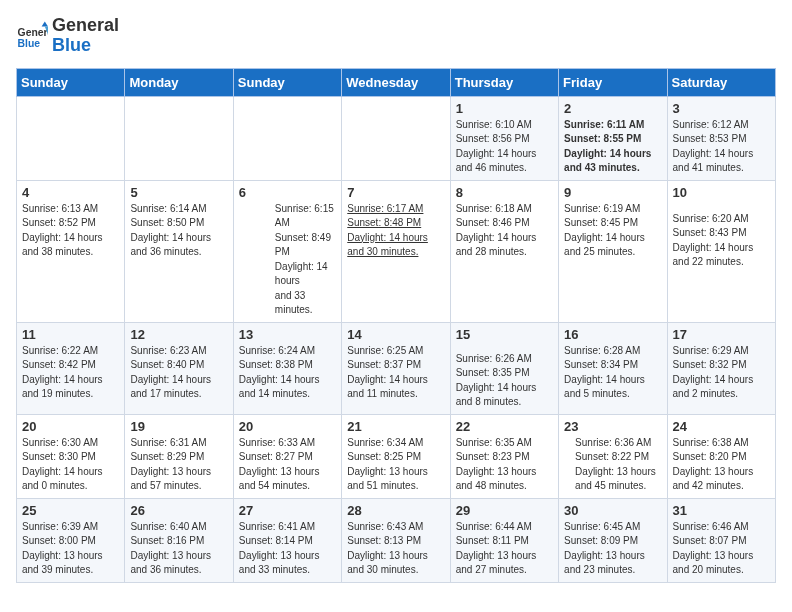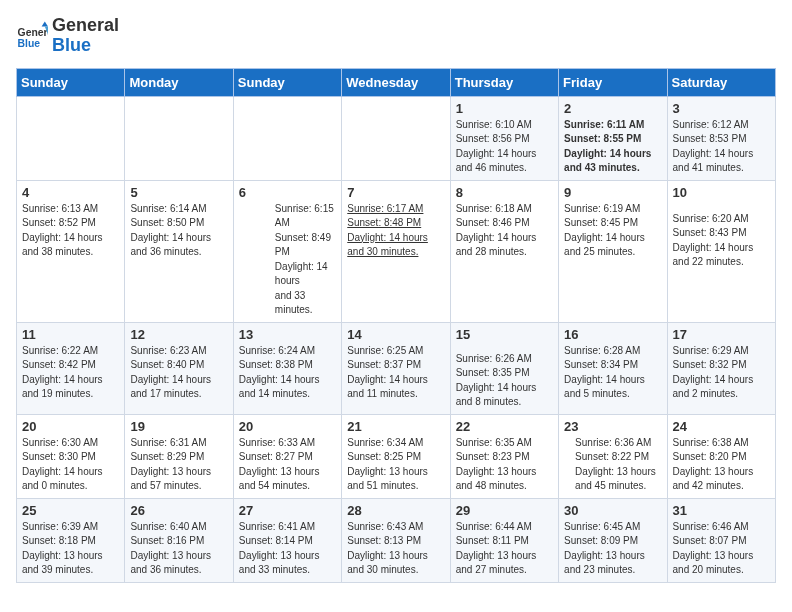--- a/index.html
+++ b/index.html
@@ -301,21 +301,21 @@
           <div class="day-info" style="white-space: pre-line;">Sunrise: 6:38 AM
 Sunset: 8:20 PM
 Daylight: 13 hours
 and 42 minutes.</div>
         </td>
       </tr>
       <tr>
         <td>
           <span class="day-number">25</span>
           <div class="day-info" style="white-space: pre-line;">Sunrise: 6:39 AM
-Sunset: 8:18 PM
+Sunset: 8:00 PM
 Daylight: 13 hours
 and 39 minutes.</div>
         </td>
         <td>
           <span class="day-number">26</span>
           <div class="day-info" style="white-space: pre-line;">Sunrise: 6:40 AM
 Sunset: 8:16 PM
 Daylight: 13 hours
 and 36 minutes.</div>
         </td>

